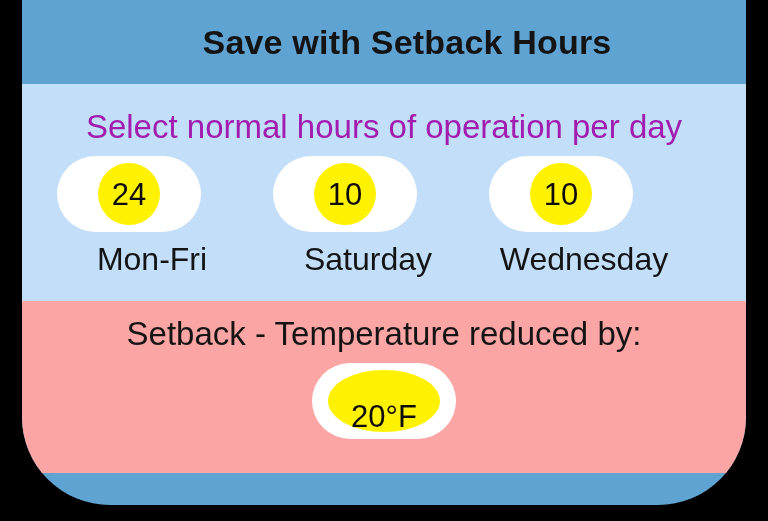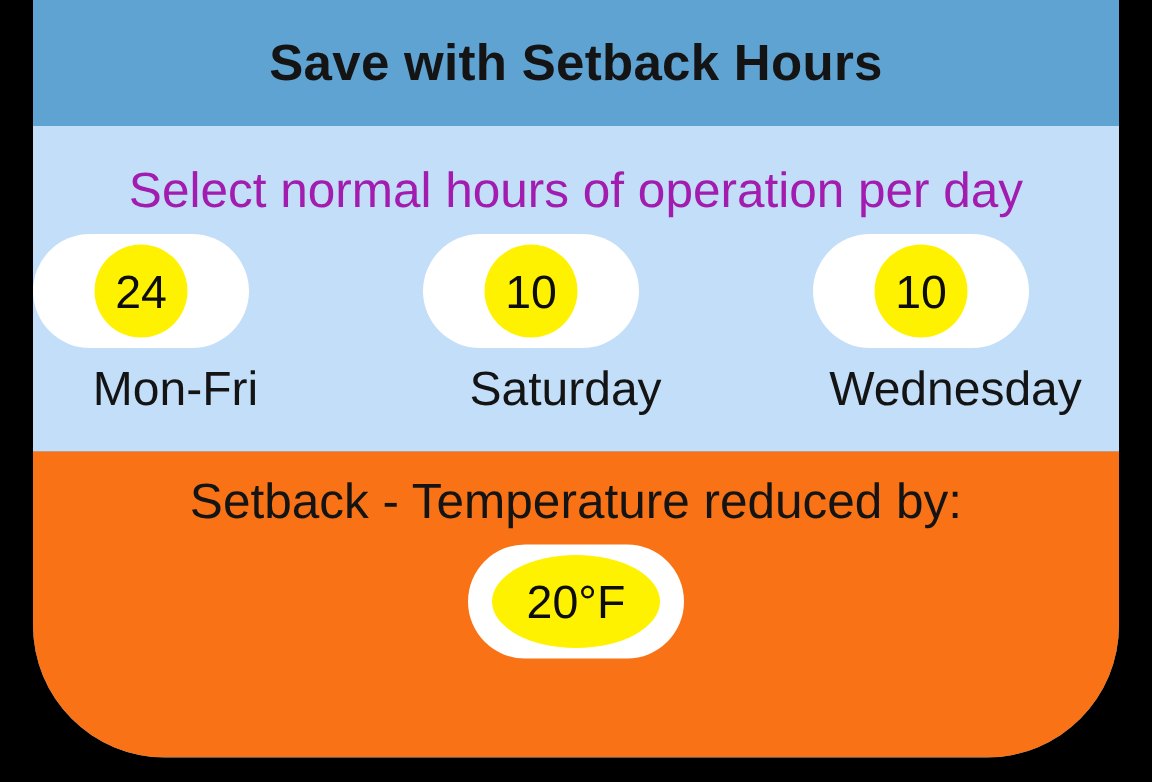--- a/index.html
+++ b/index.html
@@ -38,20 +38,21 @@
   .header-band {
     position: absolute;
     left: 0;
     top: 0;
     width: 724px;
     height: 84px;
     background: #5FA3D3;
     display: flex;
     align-items: center;
     justify-content: center;
+    padding-left: 23px;
   }
   .header-title {
     font-size: 34px;
     font-weight: 700;
     color: #141414;
     letter-spacing: 0.2px;
     white-space: nowrap;
   }
 
   
@@ -74,22 +75,22 @@
     color: #a21caf;
     white-space: nowrap;
   }
 
   .day-row {
     position: absolute;
     left: 0;
     top: 72px;
     width: 646px;
     display: flex;
-    justify-content: space-between;
-    gap: 116px;
+    justify-content: center;
+    gap: 72px;
   }
   .day-cell {
     width: 144px;
     display: flex;
     flex-direction: column;
     align-items: center;
   }
   .day-pill {
     width: 144px;
     height: 76px;
@@ -122,22 +123,22 @@
     white-space: nowrap;
     margin-left: 46px;
   }
 
   
   .footer-band {
     position: absolute;
     left: 0;
     top: 301px;
     width: 724px;
-    height: 204px;
-    background: #f97316;
+    height: 172px;
+    background: #fca5a5;
   }
   .footer-title {
     position: absolute;
     left: 0;
     top: 14px;
     width: 724px;
     text-align: center;
     font-size: 33px;
     font-weight: 400;
     color: #141414;
@@ -159,21 +160,21 @@
     display: flex;
     align-items: center;
     justify-content: center;
   }
   .temp-dot {
     width: 112px;
     height: 62px;
     background: #FFF200;
     border-radius: 50%;
     display: flex;
-    align-items: center;
+    align-items: flex-end;
     justify-content: center;
   }
   .temp-value {
     font-size: 31px;
     font-weight: 400;
     color: #0d0d0d;
     line-height: 1;
   }
 </style>
 </head>

